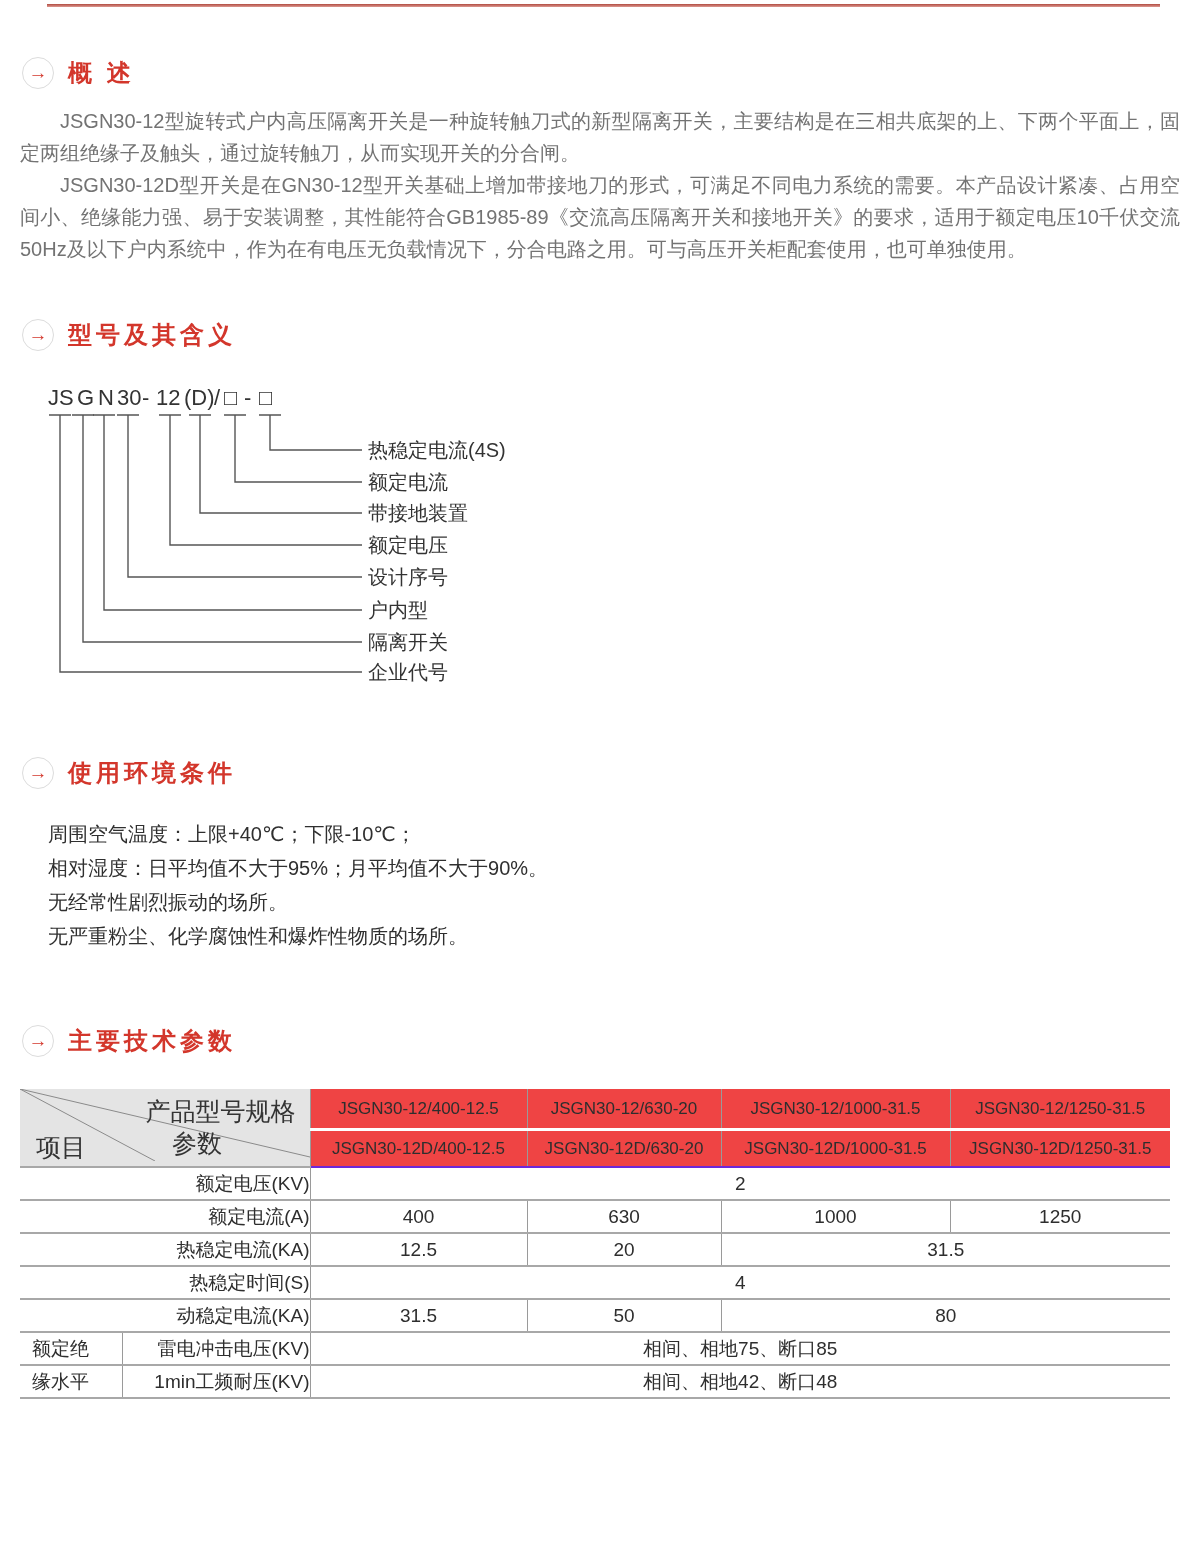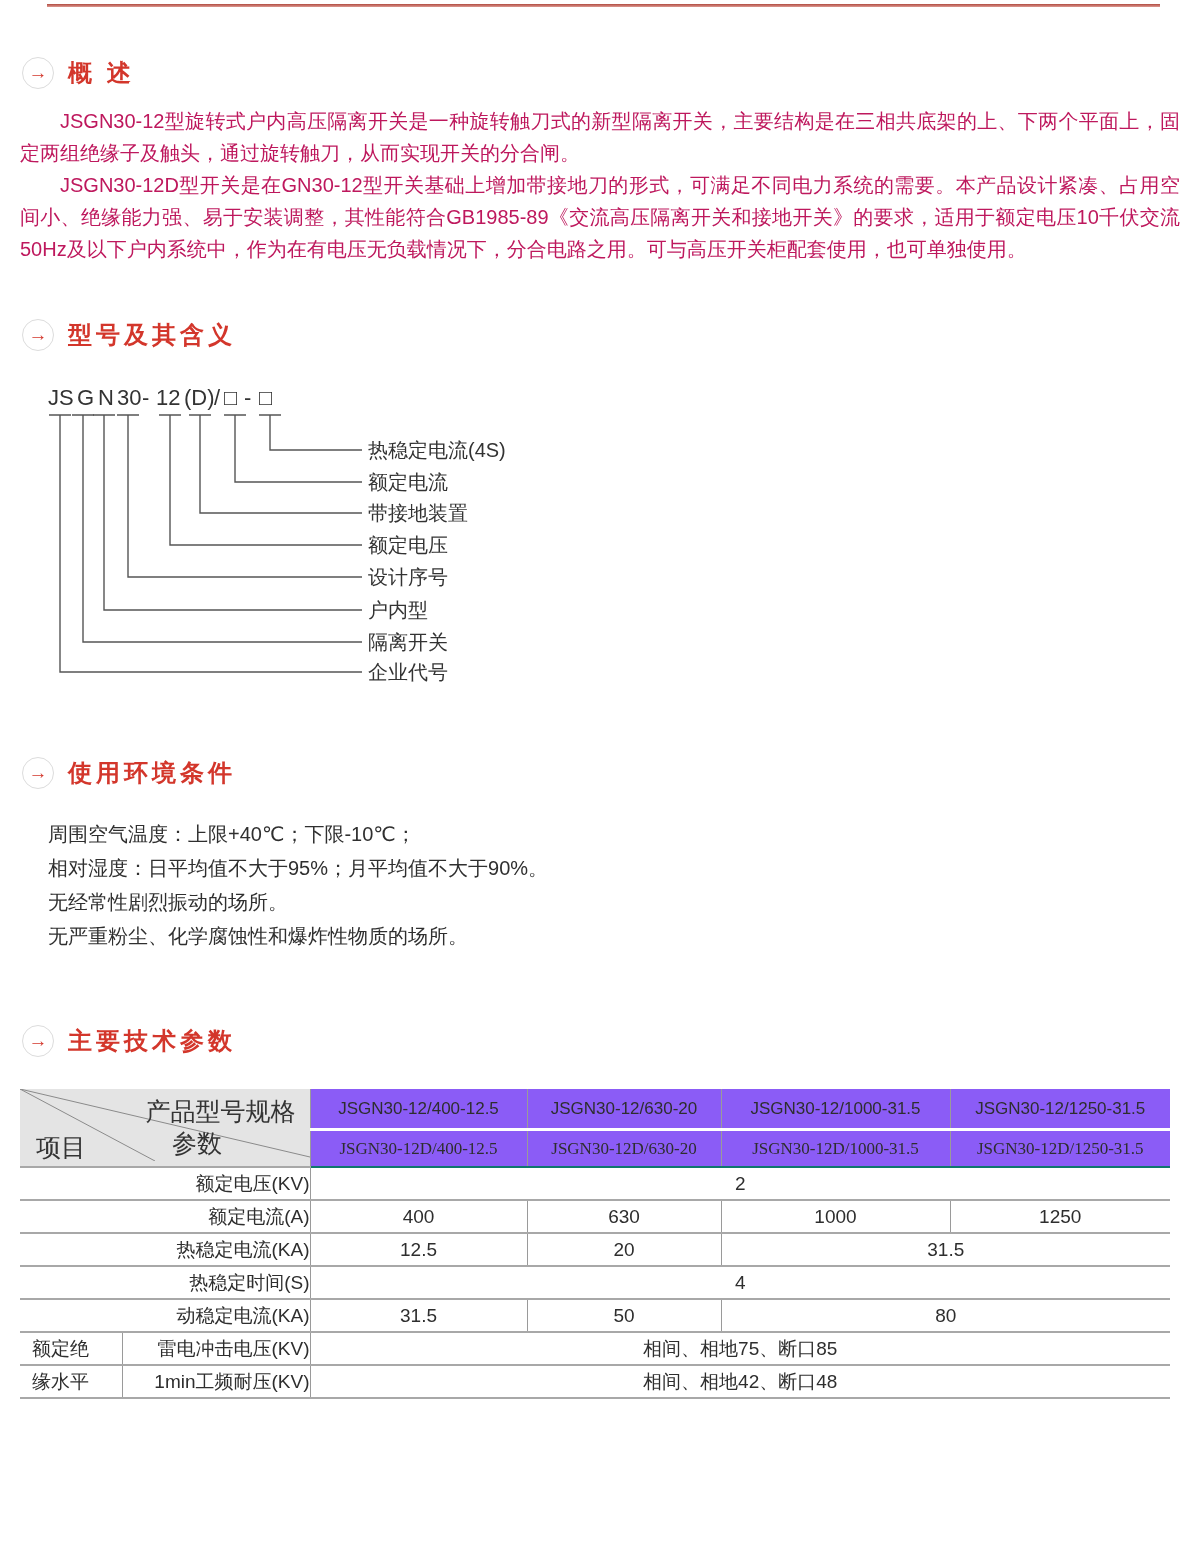--- a/index.html
+++ b/index.html
@@ -18,43 +18,43 @@
     display:flex; align-items:center; justify-content:center;
     color:#d3362b; font-size:19px; font-weight:bold; flex:0 0 auto;
   }
   .heading-text {
     margin-left:14px; color:#d3362b; font-size:24px; font-weight:bold;
     letter-spacing:4px;
   }
   .paras { margin:16px 20px 0 20px; width:1160px; }
   .paras p {
     margin:0; font-size:20px; line-height:32px; text-align:justify;
-    text-indent:2em; color:#be185d;
+    text-indent:2em; color:#737373;
   }
   
   .diagram { position:relative; margin:34px 0 0 20px; width:1160px; height:320px; }
   .diagram svg { position:absolute; left:0; top:0; }
   .tok { position:absolute; top:0; font-size:22px; color:#333; }
   .dlabel { position:absolute; left:348px; font-size:20px; color:#333; white-space:nowrap; }
   
   .env-list { margin:28px 20px 0 48px; }
   .env-list div { font-size:20px; line-height:34px; color:#2f2f2f; }
   
   .tbl-wrap { margin:32px 0 0 20px; }
   table { border-collapse:collapse; table-layout:fixed; width:1150px; }
   td { font-size:19px; color:#2e2e2e; padding:0; }
   td.corner { background:#e4e4e4; position:relative;
       border-right:1px solid #9a9a9a; border-bottom:2px solid #a8a8a8; }
   .corner span { position:absolute; font-size:25px; color:#333; }
   .c-top { top:6px; right:14px; }
   .c-bl  { bottom:2px; left:16px; }
   .c-bm  { bottom:6px; left:152px; }
-  td.hc { background:#8b5cf6; text-align:center; font-size:17px; height:34px; }
+  td.hc { background:#ef4444; text-align:center; font-size:17px; height:34px; }
   tr.hrow1 td.hc { border-bottom:3px solid #ffffff; }
-  tr.hrow2 td.hc { border-bottom:2px solid #0f766e; height:30px;font-family:Liberation Serif, serif; }
+  tr.hrow2 td.hc { border-bottom:2px solid #6d28d9; height:30px; }
   td.lbl { text-align:right; padding-left:12px; height:31px;
       border-right:1px solid #9a9a9a; border-bottom:2px solid #a8a8a8; }
   td.grp { text-align:left; padding-left:12px; height:31px;
       border-right:1px solid #9a9a9a; border-bottom:2px solid #a8a8a8; }
   td.val { text-align:center; border-bottom:2px solid #a8a8a8; height:31px; }
   .vr { border-right:1px solid #9a9a9a; }
 </style>
 </head>
 <body>
 

